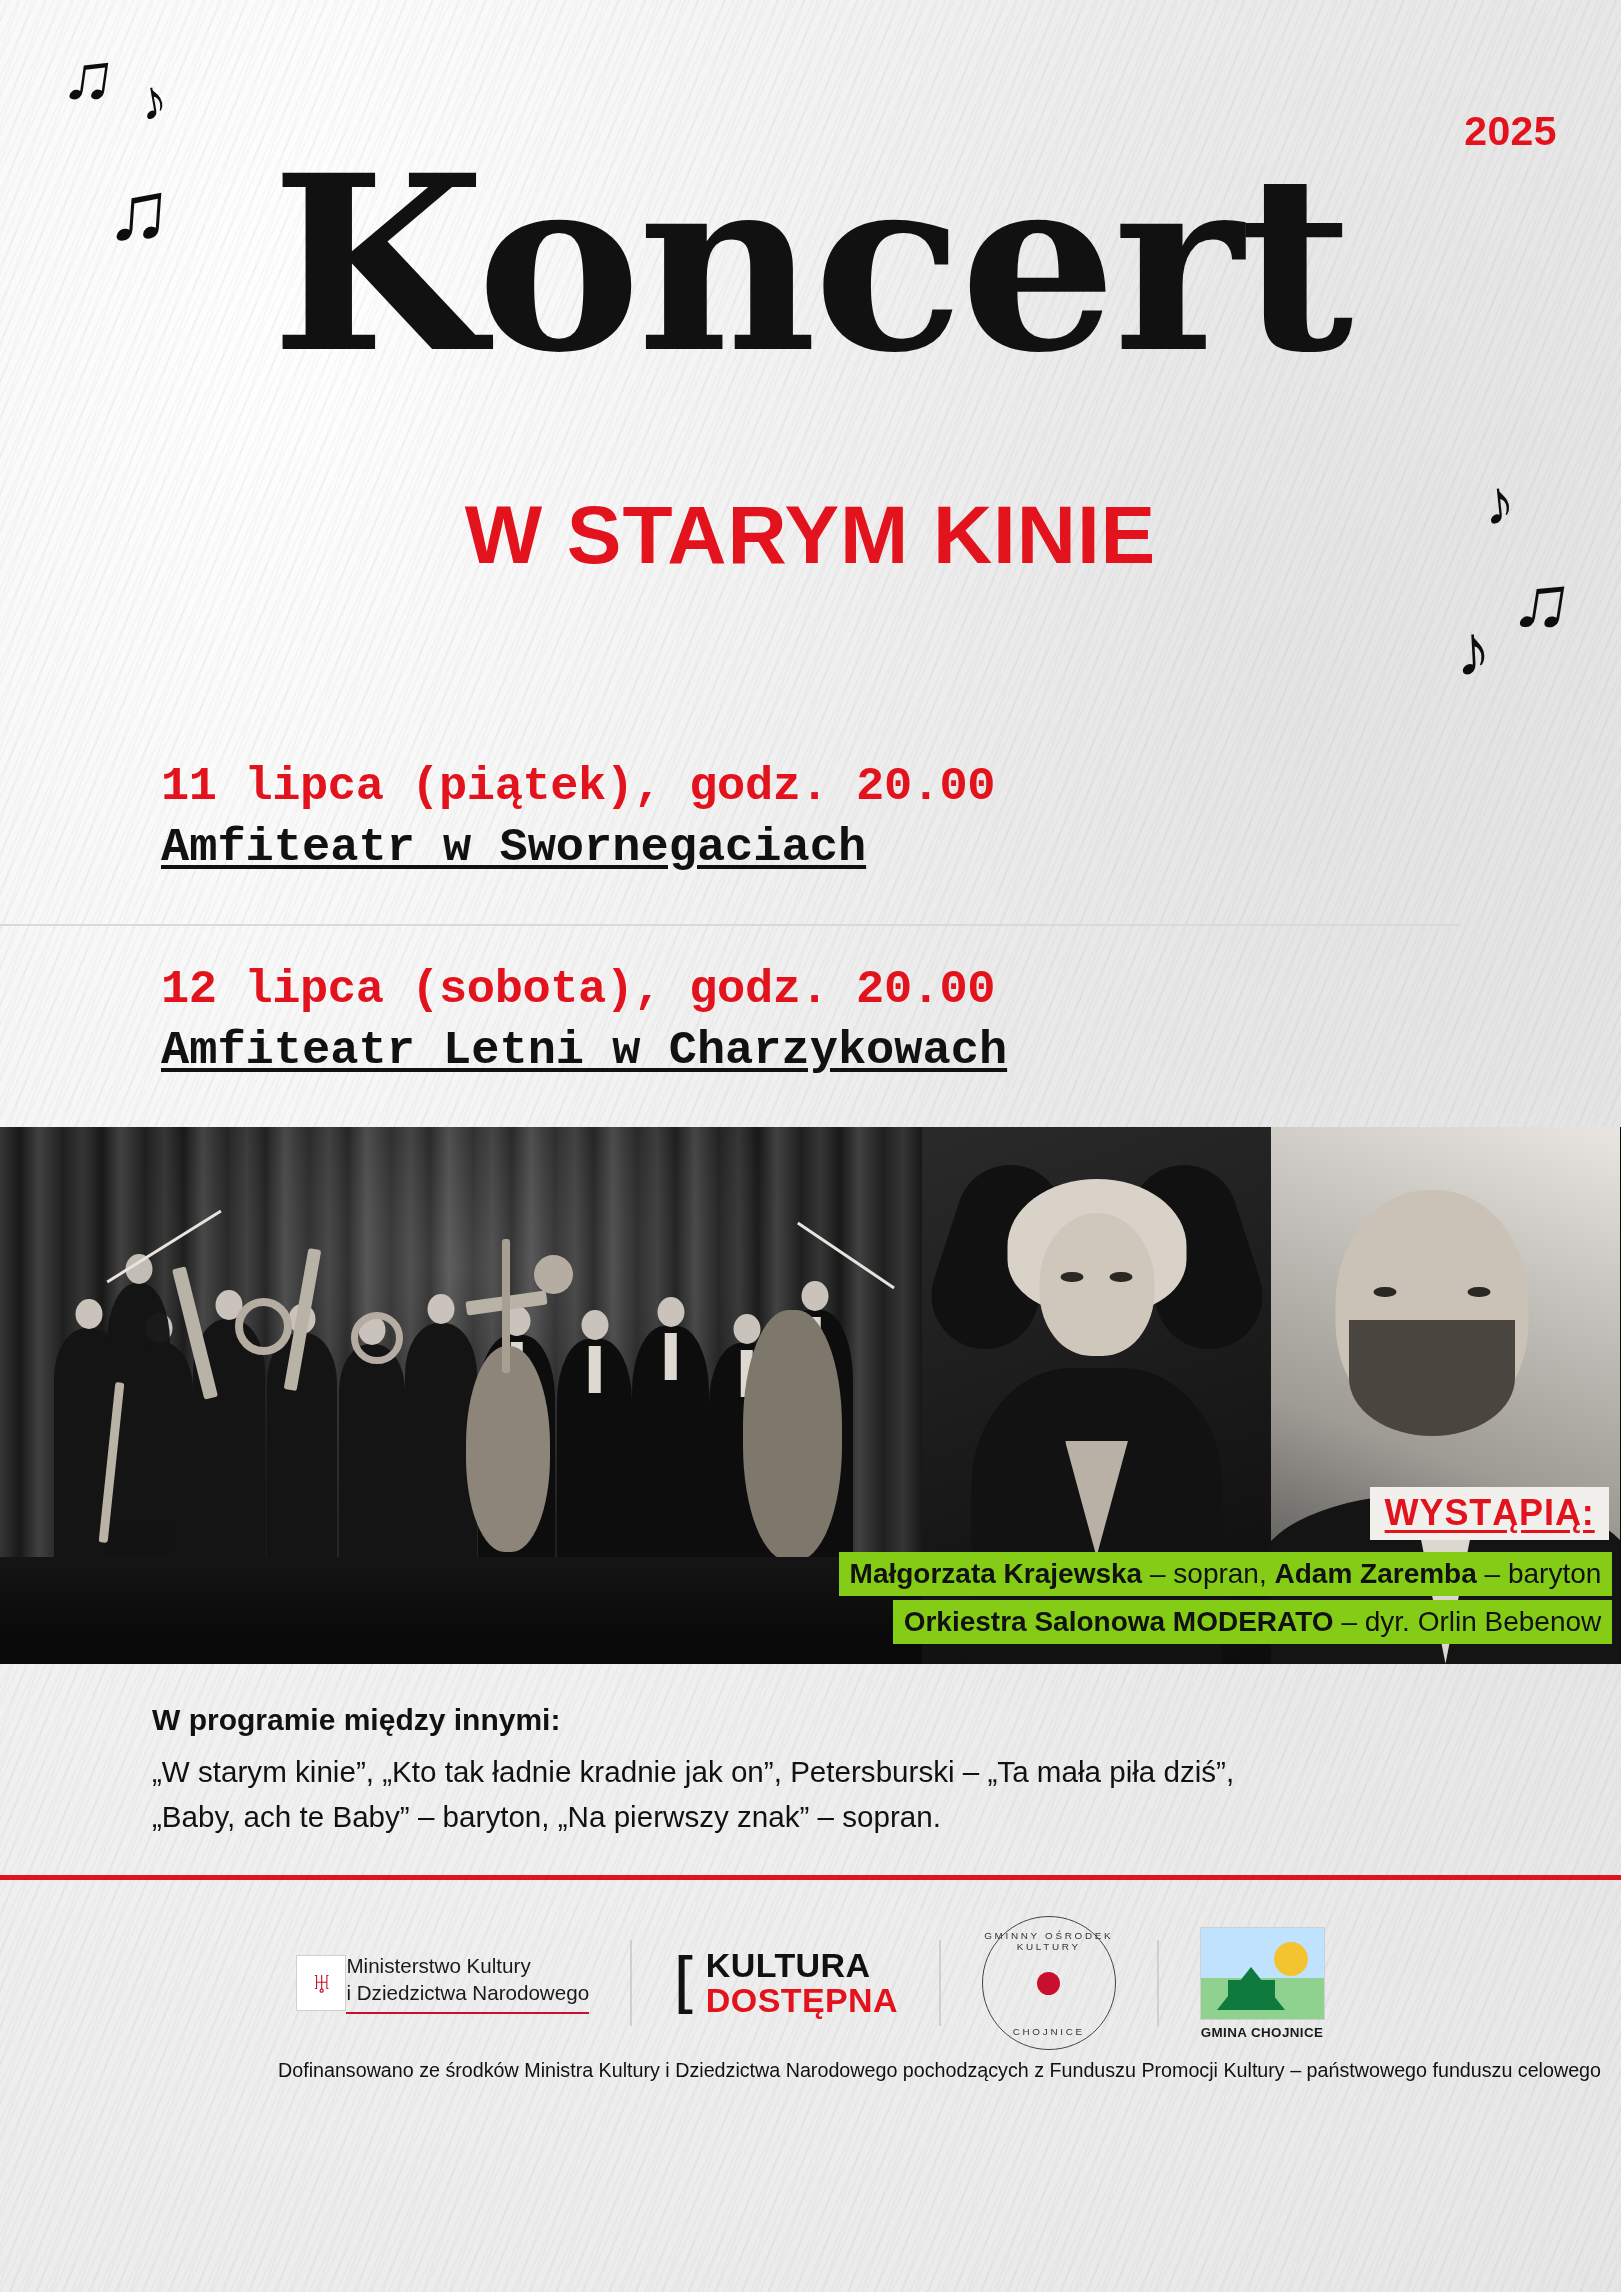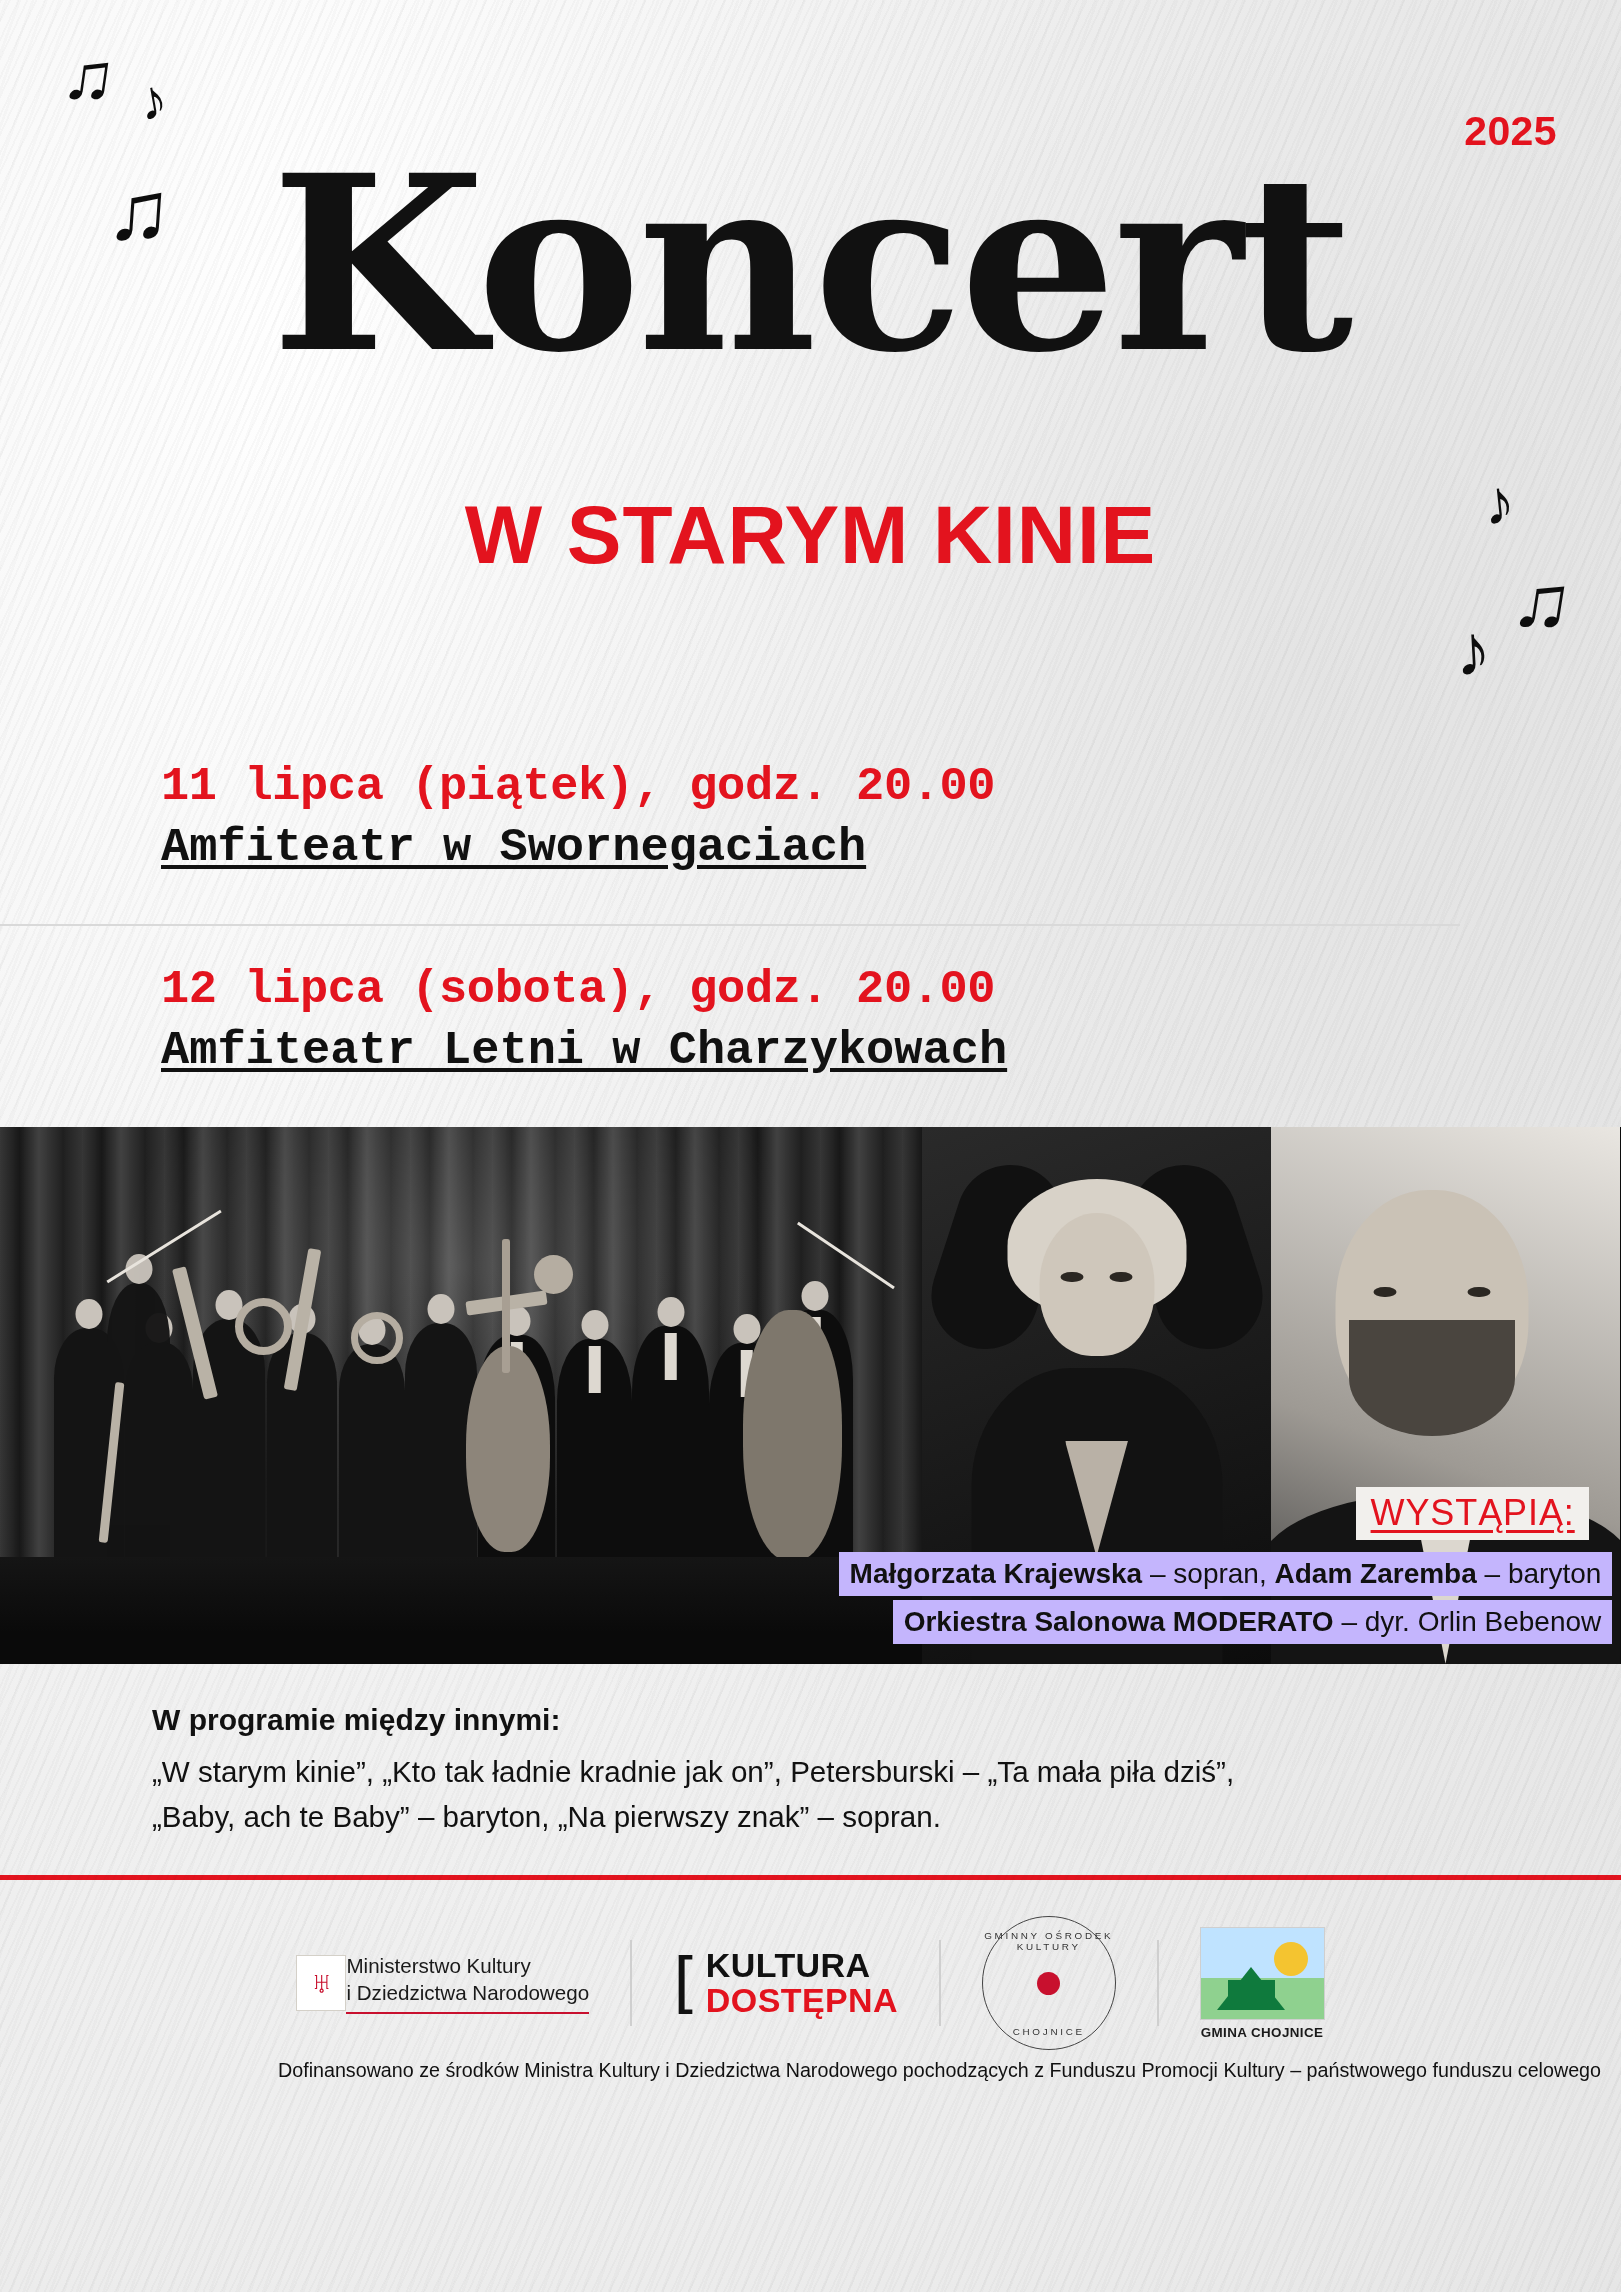--- a/index.html
+++ b/index.html
@@ -179,31 +179,31 @@
   }
   .bar-collar {
     position: absolute; left: 50%; transform: translateX(-50%); bottom: 0;
     width: 66px; height: 134px; background: #dcd7cf;
     clip-path: polygon(50% 100%, 10% 0, 90% 0);
   }
   .eye { position: absolute; width: 23px; height: 10.7px; background: #2b2722; border-radius: 50%; }
 
   
   .wystapia {
-    position: absolute; right: 32px; top: 360px;
+    position: absolute; right: 12px; top: 360px;
     background: #f2f0ed; color: #e3131e;
-    font-weight: normal; font-size: 36px; letter-spacing: 0.9px;
+    font-weight: bold; font-size: 36px; letter-spacing: 0.9px;
     padding: 5.4px 14.3px; text-decoration: underline; text-underline-offset: 4.5px;
   }
   .perf-lines {
     position: absolute; left: 550px; right: 9px; bottom: 19.7px;
     text-align: right;
   }
   .perf-line {
-    display: inline-block; background: #c4b5fd; color: #111;
+    display: inline-block; background: #84cc16; color: #111;
     font-size: 28px; line-height: 39px; padding: 2.7px 10.7px; margin-top: 3.6px;
   }
   .perf-line b { font-weight: bold; }
 
   
   .programme { padding: 39px 0 36px 152px; }
   .prog-title { font-weight: bold; font-size: 30px; color: #111; margin-bottom: 12.5px; }
   .prog-text { font-size: 29.6px; line-height: 45px; color: #111; }
 
   

